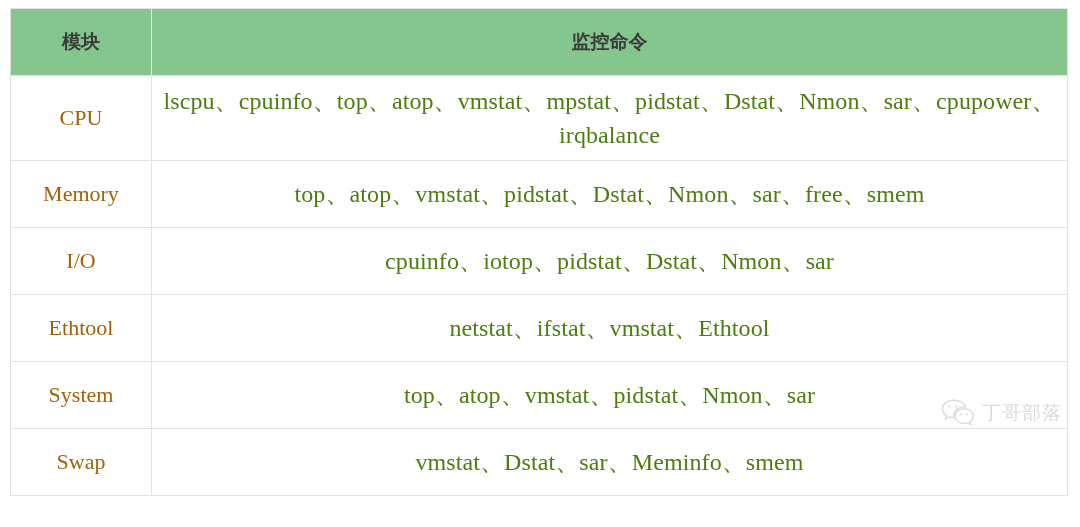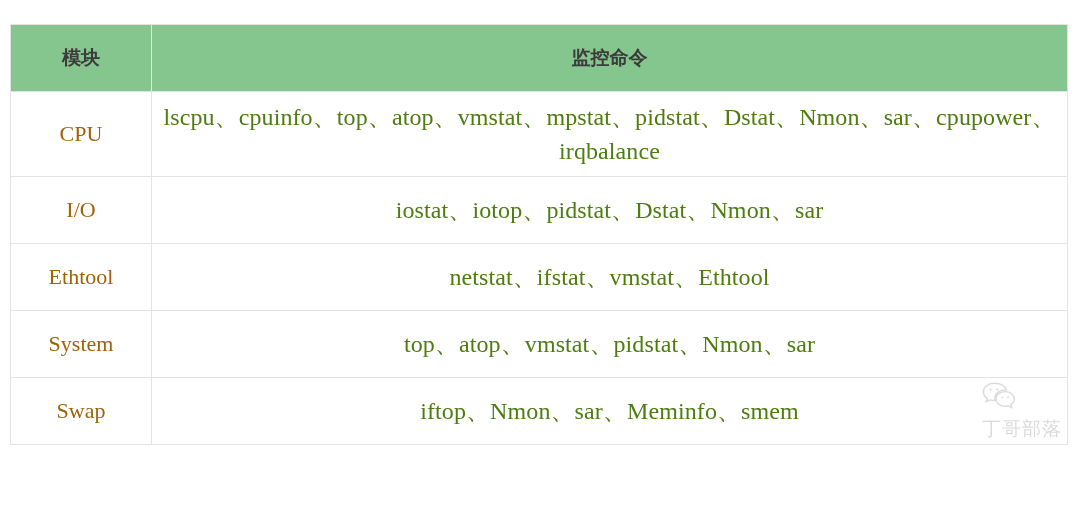--- a/index.html
+++ b/index.html
@@ -13,21 +13,20 @@
     font-family: "Liberation Serif", "DejaVu Serif", serif;
     overflow: hidden;
     position: relative;
   }
 
   .page {
     position: relative;
     width: 1080px;
     height: 448px;
     background: #ffffff;
-    margin-top: 16px;
   }
 
   table.monitor-table {
     position: absolute;
     left: 10px;
     top: 8px;
     width: 1058px;
     border-collapse: collapse;
     table-layout: fixed;
     background: #ffffff;
@@ -77,26 +76,25 @@
   tr.row-network td,
   tr.row-system td,
   tr.row-swap td { height: 66px; }
 
   
   .watermark {
     position: absolute;
     right: 18px;
     bottom: 22px;
     display: flex;
-    align-items: flex-start;
+    align-items: flex-end;
     gap: 7px;
     opacity: 0.42;
     pointer-events: none;
     user-select: none;
-    flex-direction: column;
   }
   .watermark .wm-icon {
     display: block;
     width: 34px;
     height: 27px;
   }
   .watermark .wm-text {
     font-family: "DejaVu Sans", "Liberation Sans", sans-serif;
     font-size: 19px;
     color: #a8a8a8;
@@ -114,35 +112,39 @@
       <tr>
         <th class="col-module">模块</th>
         <th class="col-command">监控命令</th>
       </tr>
     </thead>
     <tbody>
       <tr class="row-cpu">
         <td class="module-cell">CPU</td>
         <td class="command-cell">lscpu、cpuinfo、top、atop、vmstat、mpstat、pidstat、Dstat、Nmon、sar、cpupower、irqbalance</td>
       </tr>
+      <tr class="row-memory">
+        <td class="module-cell">Memory</td>
+        <td class="command-cell">top、atop、vmstat、pidstat、Dstat、Nmon、sar、free、smem</td>
+      </tr>
       <tr class="row-io">
         <td class="module-cell">I/O</td>
-        <td class="command-cell">iostat、iotop、pidstat、Dstat、Nmon、sar</td>
+        <td class="command-cell">cpuinfo、iotop、pidstat、Dstat、Nmon、sar</td>
       </tr>
       <tr class="row-network">
         <td class="module-cell">Ethtool</td>
         <td class="command-cell">netstat、ifstat、vmstat、Ethtool</td>
       </tr>
       <tr class="row-system">
         <td class="module-cell">System</td>
         <td class="command-cell">top、atop、vmstat、pidstat、Nmon、sar</td>
       </tr>
       <tr class="row-swap">
         <td class="module-cell">Swap</td>
-        <td class="command-cell">iftop、Nmon、sar、Meminfo、smem</td>
+        <td class="command-cell">vmstat、Dstat、sar、Meminfo、smem</td>
       </tr>
     </tbody>
   </table>
 
   <div class="watermark">
     <span class="wm-icon">
       <svg viewBox="0 0 34 27" width="34" height="27" xmlns="http://www.w3.org/2000/svg">
         <path d="M12.2 1.2C6.2 1.2 1.4 5.1 1.4 9.9c0 2.7 1.6 5.1 4 6.7l-1.1 3.2 3.6-1.9c1.3.4 2.7.6 4.3.6.3 0 .6 0 .9-.1-.2-.6-.3-1.3-.3-2 0-4.7 4.6-8.5 10.3-8.5.4 0 .8 0 1.2.1-.8-3.9-5.3-6.8-12.1-6.8z" fill="none" stroke="#a8a8a8" stroke-width="1.4"></path>
         <circle cx="8.6" cy="7.6" r="1.1" fill="#a8a8a8"></circle>
         <circle cx="15.3" cy="7.6" r="1.1" fill="#a8a8a8"></circle>

